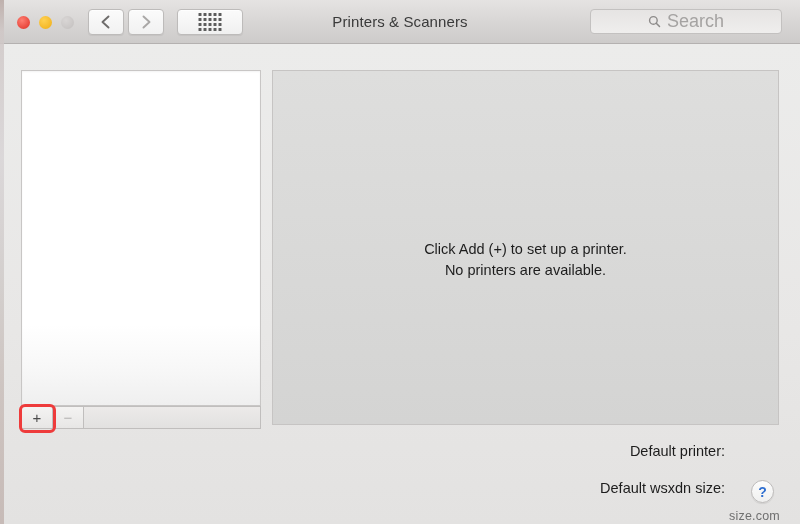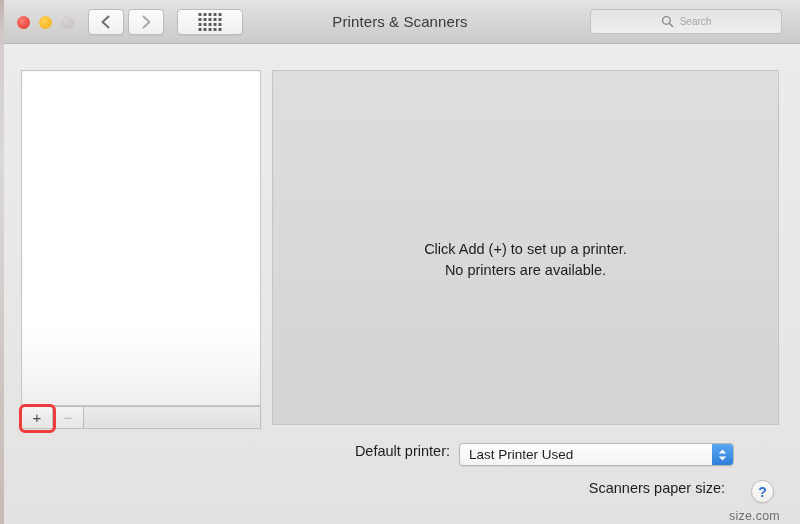--- a/index.html
+++ b/index.html
@@ -114,21 +114,21 @@
   }
   #search-inner {
     position: absolute;
     left: 0; top: 0; right: 0; bottom: 0;
     display: flex;
     align-items: center;
     justify-content: center;
     gap: 6px;
   }
   #search-text {
-    font-size: 10px;
+    font-size: 18px;
     color: #a5a3a2;
   }
 
   
   #content {
     position: absolute;
     left: 0; top: 44px;
     width: 800px; height: 480px;
     background: linear-gradient(to bottom, #ececeb 0%, #e8e7e6 60%, #e3e2e1 100%);
   }
@@ -349,35 +349,24 @@
 
     <div id="detail-panel">
       <div id="empty-msg">
         <div>Click Add (+) to set up a printer.</div>
         <div>No printers are available.</div>
       </div>
     </div>
 
     <div class="form-row" id="row-default-printer">
       <span class="form-label">Default printer:</span>
-      <div class="popup">
-        <span class="popup-value">Last Printer Used</span>
-        <span class="popup-stepper">
-          <svg width="9" height="5" viewBox="0 0 9 5">
-              <path d="M4.5 0.4 L8.2 4.4 L0.8 4.4 Z" fill="#ffffff"></path>
-            </svg>
-          <svg width="9" height="5" viewBox="0 0 9 5">
-              <path d="M4.5 4.6 L0.8 0.6 L8.2 0.6 Z" fill="#ffffff"></path>
-            </svg>
-        </span>
-      </div>
     </div>
 
     <div class="form-row" id="row-paper-size">
-      <span class="form-label">Scanners paper size:</span>
+      <span class="form-label">Default wsxdn size:</span>
     </div>
 
     <div id="help-btn">
       <span>?</span>
     </div>
 
     <div id="watermark">size.com</div>
   </div>
 
   <div id="left-edge-artifact"></div>

